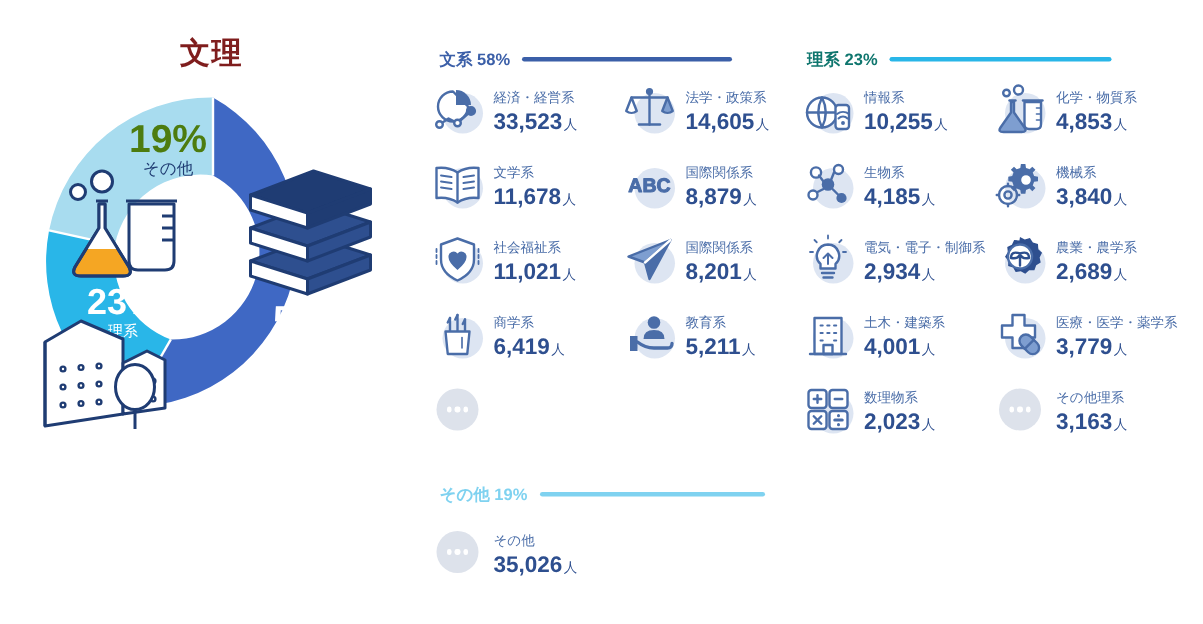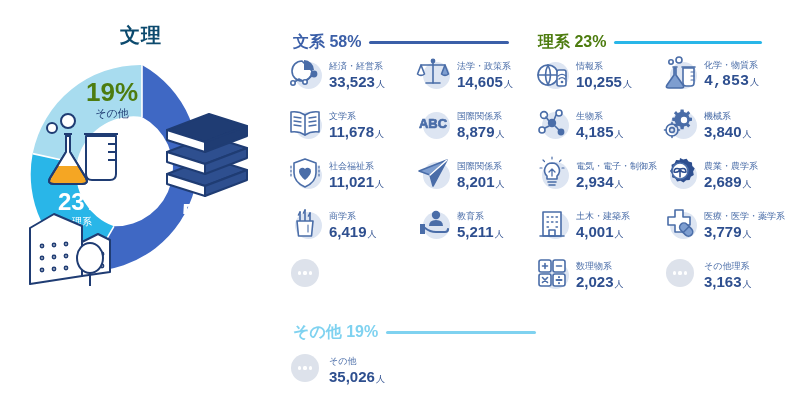--- a/index.html
+++ b/index.html
@@ -11,21 +11,21 @@
     position:relative;
   }
 
   
   #donut-panel{
     position:absolute;left:0;top:0;width:282px;height:416px;
   }
   #chart-title{
     position:absolute;top:22px;left:0;width:282px;
     text-align:center;
-    font-size:20px;font-weight:bold;color:#0c4a6e;
+    font-size:20px;font-weight:bold;color:#7f1d1d;
     letter-spacing:1px;
   }
   #donut-wrap{
     position:absolute;left:24px;top:57px;width:236px;height:236px;
   }
   #donut-svg{display:block;width:236px;height:236px;}
 
   .slice-lbl{position:absolute;text-align:center;line-height:1;}
   .slice-pct{font-weight:bold;}
 
@@ -43,29 +43,29 @@
 
   
   #art-books{position:absolute;left:135px;top:55px;width:96px;height:92px;}
   #art-lab{position:absolute;left:18px;top:55px;width:82px;height:82px;}
   #art-bldg{position:absolute;left:0px;top:145px;width:90px;height:88px;}
 
   
   #lists{position:absolute;left:285px;top:0;width:517px;height:416px;}
 
   .section-head{position:absolute;display:flex;align-items:center;gap:8px;}
-  .section-head .sh-text{font-size:16px;font-weight:bold;white-space:nowrap;}
+  .section-head .sh-text{font-size:11px;font-weight:bold;white-space:nowrap;}
   .section-head .sh-rule{height:3px;border-radius:2px;}
 
   #head-bunkei{left:8px;top:32px;}
   #head-bunkei .sh-text{color:#3B5FA8;}
   #head-bunkei .sh-rule{width:140px;background:#3B5FA8;}
 
   #head-rikei{left:253px;top:32px;}
-  #head-rikei .sh-text{color:#4d7c0f;}
+  #head-rikei .sh-text{color:#0f766e;}
   #head-rikei .sh-rule{width:148px;background:#29B6E8;}
 
   #head-sonota{left:8px;top:322px;}
   #head-sonota .sh-text{color:#7FD2F0;}
   #head-sonota .sh-rule{width:150px;background:#7FD2F0;}
 
   .item{position:absolute;display:flex;align-items:flex-start;width:125px;height:44px;}
   .item .ico{
     width:36px;height:36px;flex:0 0 36px;position:relative;
     display:flex;align-items:center;justify-content:center;
@@ -325,21 +325,21 @@
               <path d="M3 19 L23 19 M13 9 Q18 19 13 29 M13 9 Q8 19 13 29"></path>
               <rect x="22" y="14" width="9" height="16" rx="2" fill="#ffffff"></rect>
               <path d="M24 23 A4 4 0 0 1 30 23" stroke-width="1.3"></path>
               <path d="M23 20 A6.5 6.5 0 0 1 31 20" stroke-width="1.3"></path>
               <circle cx="27" cy="26" r="1.3" fill="#4A6DA8" stroke="none"></circle>
             </svg>
           </span>
         </span>
         <span class="txt"><span class="cat">情報系</span><div class="num"><span>10,255</span><span class="unit">人</span></div></span>
       </div>
-      <div class="item" style="left: 377px; top: 55px; font-family: Liberation Mono, monospace;">
+      <div class="item" style="left: 377px; top: 55px;">
         <span class="ico">
           <span class="ico-bg"></span>
           <span style="position:relative">
             <svg viewBox="0 0 34 34" width="34" height="34" fill="none" stroke="#4A6DA8" stroke-width="1.6" stroke-linecap="round" stroke-linejoin="round">
               <circle cx="8" cy="6" r="2.2" fill="#ffffff"></circle>
               <circle cx="16" cy="4" r="3" fill="#ffffff"></circle>
               <path d="M20 12 L20 27 Q20 30 23 30 L28 30 Q31 30 31 27 L31 12 Z" fill="#ffffff"></path>
               <path d="M19 11 L32 11"></path>
               <path d="M28 16 L31 16 M28 20 L31 20 M28 24 L31 24" stroke-width="1.1"></path>
               <path d="M11 12 L11 19 L4 29 Q2 32 6 32 L18 32 Q22 32 20 29 L13 19 L13 12 Z" fill="#7E9ED0"></path>

